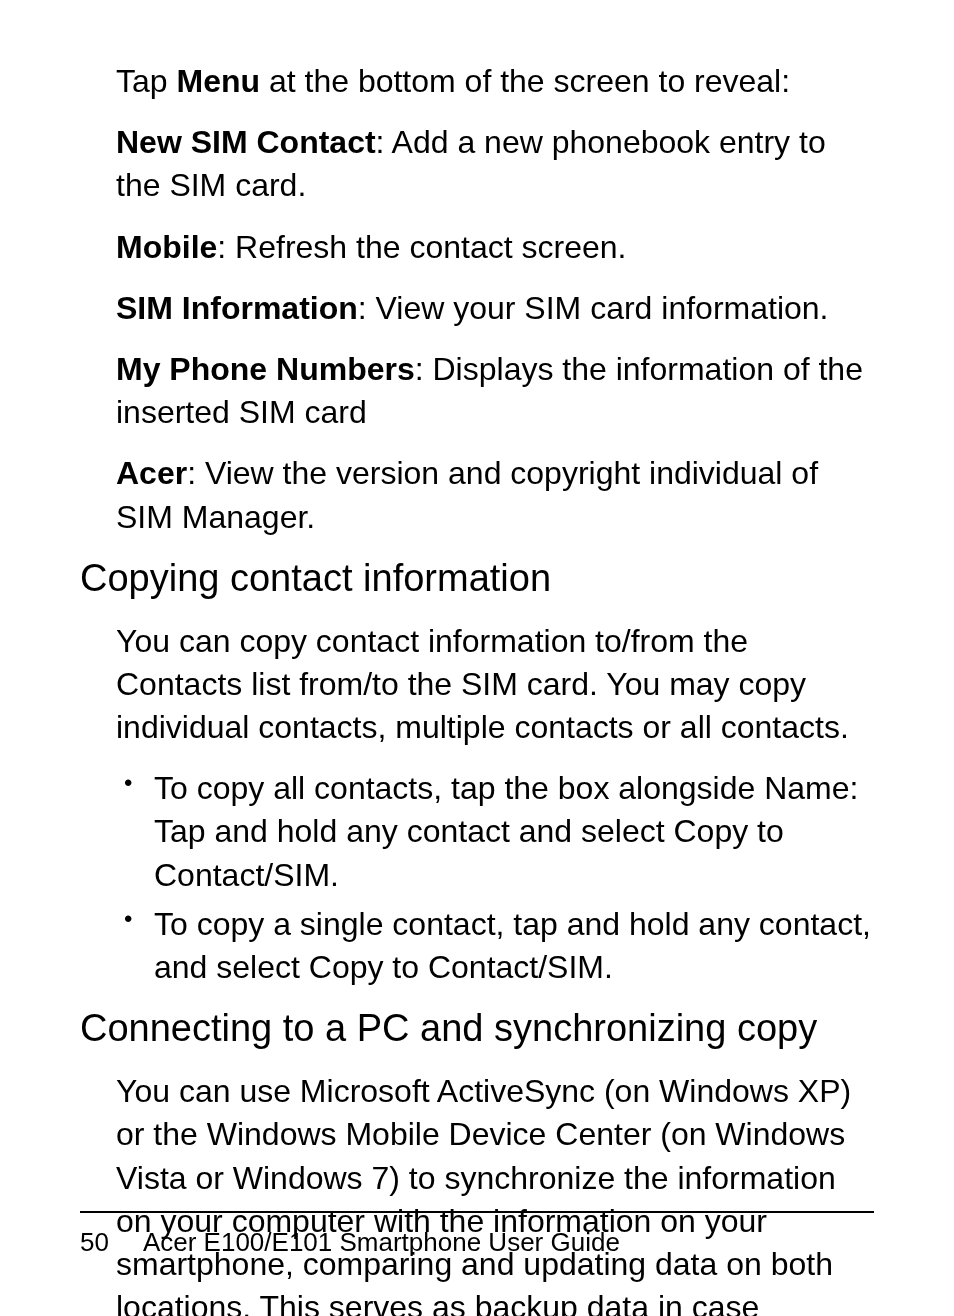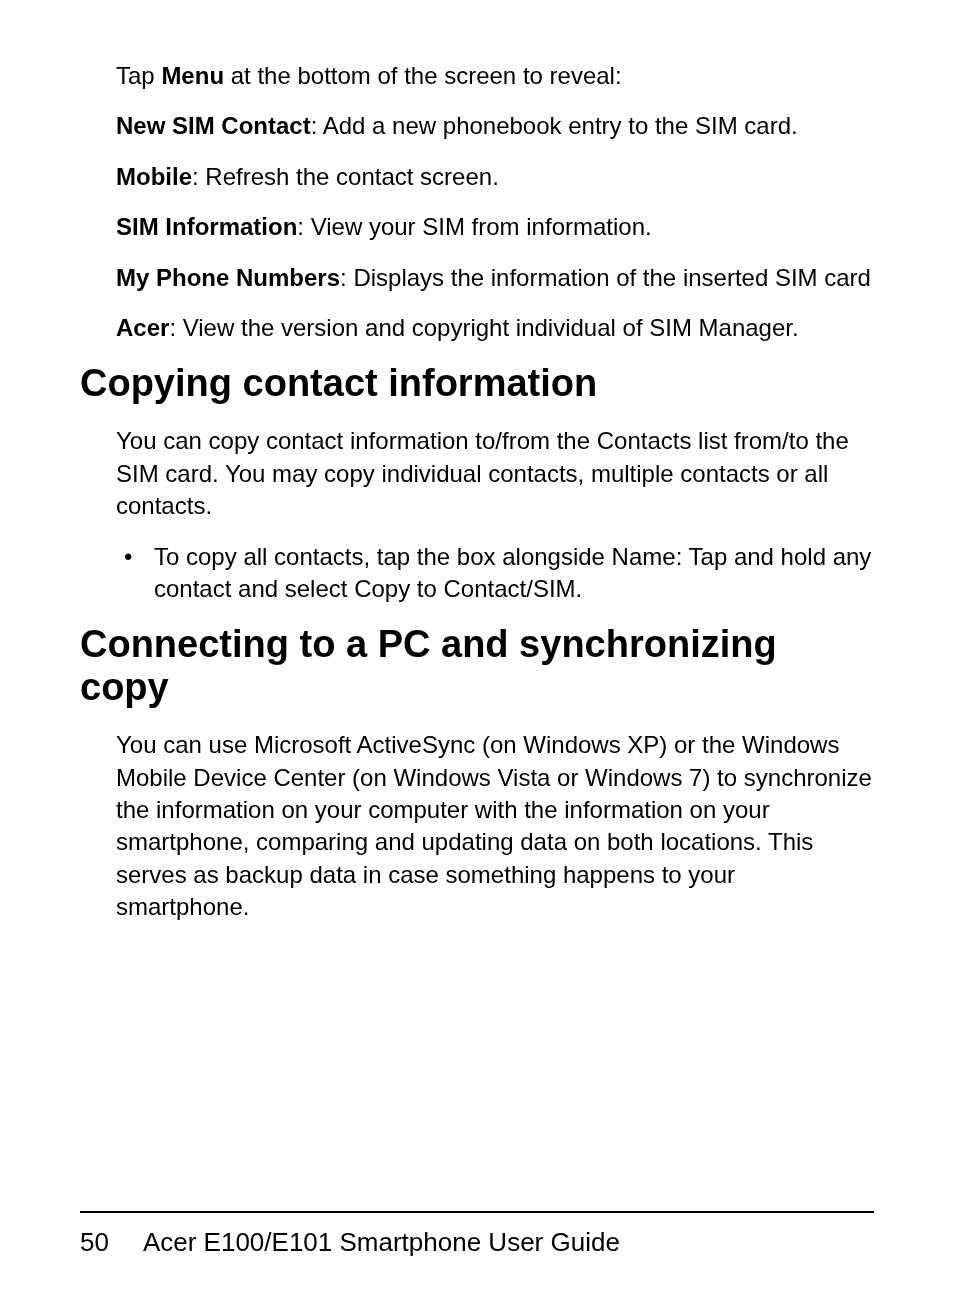--- a/index.html
+++ b/index.html
@@ -10,41 +10,41 @@
     body {
       width: 954px;
       height: 1316px;
       background: #ffffff;
       font-family: "Segoe UI", Tahoma, Arial, sans-serif;
       color: #000000;
       position: relative;
       padding: 60px 80px 0 80px;
     }
     .body-text {
-      font-size: 24px;
+      font-size: 32px;
       line-height: 1.35;
       margin-bottom: 18px;
       margin-left: 36px;
     }
     .body-text .bold {
       font-weight: bold;
     }
     h2.section-heading {
       font-size: 38px;
-      font-weight: bold;
+      font-weight: normal;
       margin-bottom: 20px;
       margin-left: 0;
     }
     ul.bullet-list {
       list-style: none;
       margin-left: 36px;
       margin-bottom: 18px;
     }
     ul.bullet-list li {
-      font-size: 24px;
+      font-size: 32px;
       line-height: 1.35;
       margin-bottom: 6px;
       padding-left: 38px;
       position: relative;
     }
     ul.bullet-list li::before {
       content: "•";
       position: absolute;
       left: 8px;
       top: 0;
@@ -78,39 +78,42 @@
 
 <p class="body-text">
   <span class="bold">New SIM Contact</span><span>: Add a new phonebook entry to the SIM card.</span>
 </p>
 
 <p class="body-text">
   <span class="bold">Mobile</span><span>: Refresh the contact screen.</span>
 </p>
 
 <p class="body-text">
-  <span class="bold">SIM Information</span><span>: View your SIM from information.</span>
+  <span class="bold">SIM Information</span><span>: View your SIM card information.</span>
 </p>
 
 <p class="body-text">
   <span class="bold">My Phone Numbers</span><span>: Displays the information of the inserted SIM card</span>
 </p>
 
 <p class="body-text">
   <span class="bold">Acer</span><span>: View the version and copyright individual of SIM Manager.</span>
 </p>
 
 <h2 class="section-heading">Copying contact information</h2>
 
 <p class="body-text">You can copy contact information to/from the Contacts list from/to the SIM card. You may copy individual contacts, multiple contacts or all contacts.</p>
 
 <ul class="bullet-list">
   <li>
     <span>To copy all contacts, tap the box alongside Name: Tap and hold any contact and select </span><span class="bold">Copy to Contact/SIM</span><span>.</span>
   </li>
+  <li>
+    <span>To copy a single contact, tap and hold any contact, and select </span><span class="bold">Copy to Contact/SIM</span><span>.</span>
+  </li>
 </ul>
 
 <h2 class="section-heading">Connecting to a PC and synchronizing copy</h2>
 
 <p class="body-text">You can use Microsoft ActiveSync (on Windows XP) or the Windows Mobile Device Center (on Windows Vista or Windows 7) to synchronize the information on your computer with the information on your smartphone, comparing and updating data on both locations. This serves as backup data in case something happens to your smartphone.</p>
 
 <div class="footer">
   <div class="footer-line"></div>
   <div class="footer-text">
     <span class="page-num">50</span>

